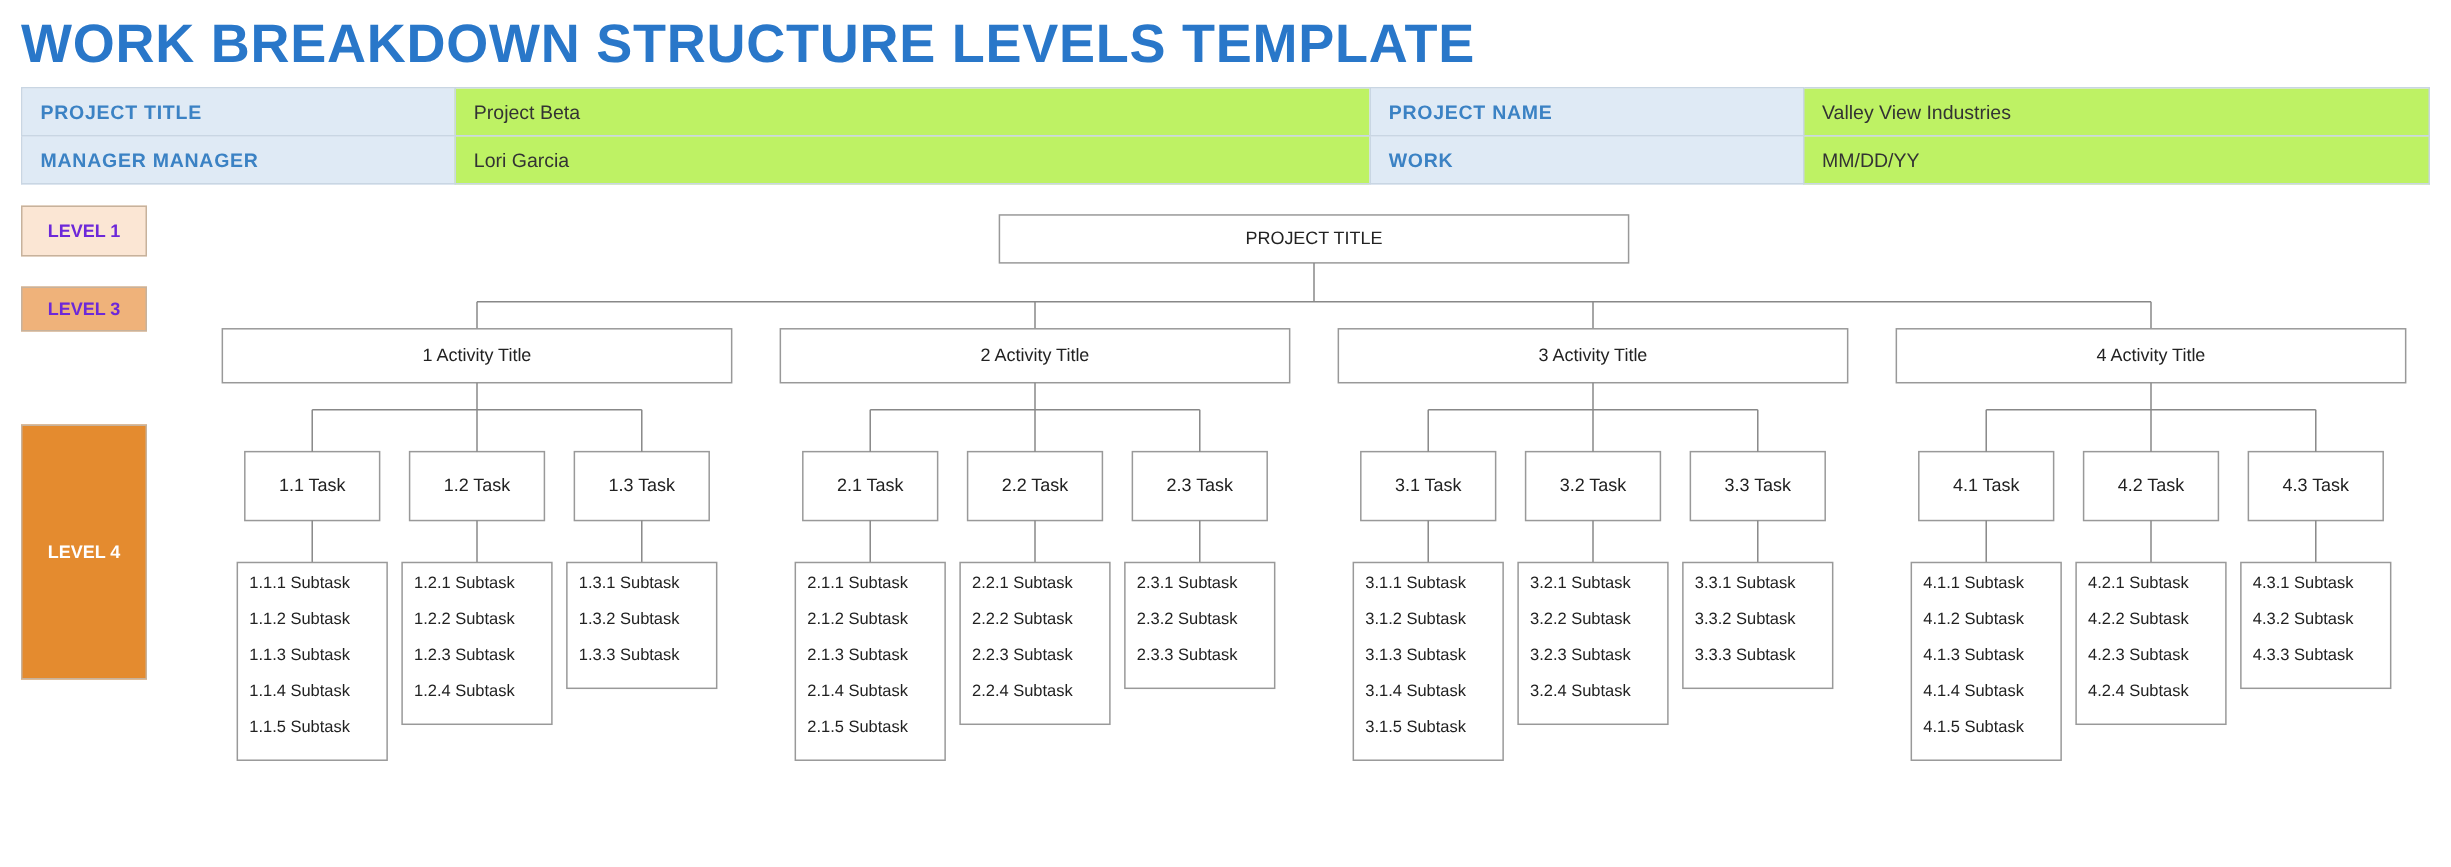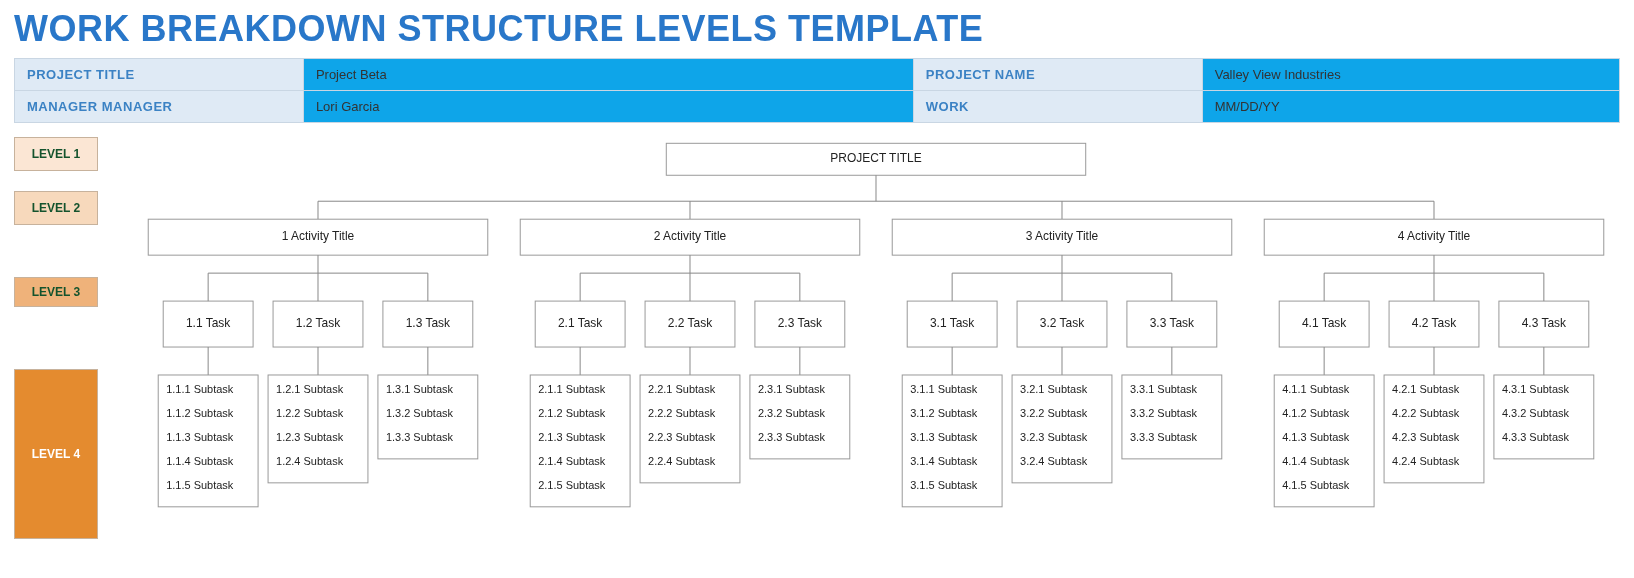--- a/index.html
+++ b/index.html
@@ -28,21 +28,21 @@
     vertical-align: middle;
   }
   table.info td.hdr {
     background: #dfeaf5;
     color: #3b82c4;
     font-weight: 600;
     letter-spacing: 0.5px;
     width: 18%;
   }
   table.info td.val {
-    background: #0ea5e9;
+    background: #bef264;
     color: #333;
     width: 38%;
   }
   
   .wbs {
     display: grid;
     grid-template-columns: 100px 1fr;
     column-gap: 18px;
   }
   .levcol {
@@ -50,21 +50,21 @@
     grid-template-rows: 54px 86px 86px 200px;
     gap: 0;
   }
   .levbadge {
     border: 1px solid #c7b29c;
     display: flex;
     align-items: center;
     justify-content: center;
     font-size: 12px;
     font-weight: 600;
-    color: #14532d;
+    color: #6d28d9;
     width: 84px;
   }
   .lv1 { background: #fbe6d4; height: 34px; align-self: center; }
   .lv2 { background: #f7d9bc; height: 34px; align-self: center; }
   .lv3 { background: #efb27a; height: 30px; align-self: center; }
   .lv4 { background: #e48b2f; color: #fff; height: 170px; align-self: start; margin-top: 6px; text-align: right; }
 
   .chartcol {
     position: relative;
   }
@@ -119,23 +119,20 @@
     <td class="hdr">WORK</td>
     <td class="val">MM/DD/YY</td>
   </tr>
 </tbody>
   </table>
 
 <div class="wbs">
   <div class="levcol">
     <div>
         <div class="levbadge lv1">LEVEL 1</div>
-      </div>
-    <div>
-        <div class="levbadge lv2">LEVEL 2</div>
       </div>
     <div>
         <div class="levbadge lv3">LEVEL 3</div>
       </div>
     <div>
         <div class="levbadge lv4">LEVEL 4</div>
       </div>
   </div>
 
   <div class="chartcol">

